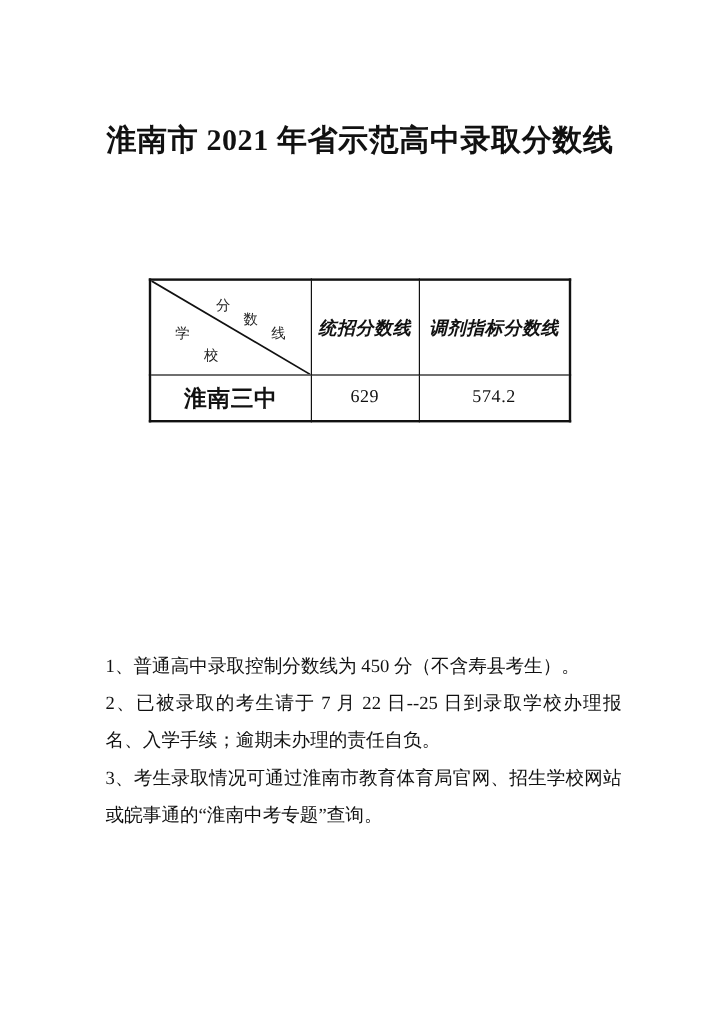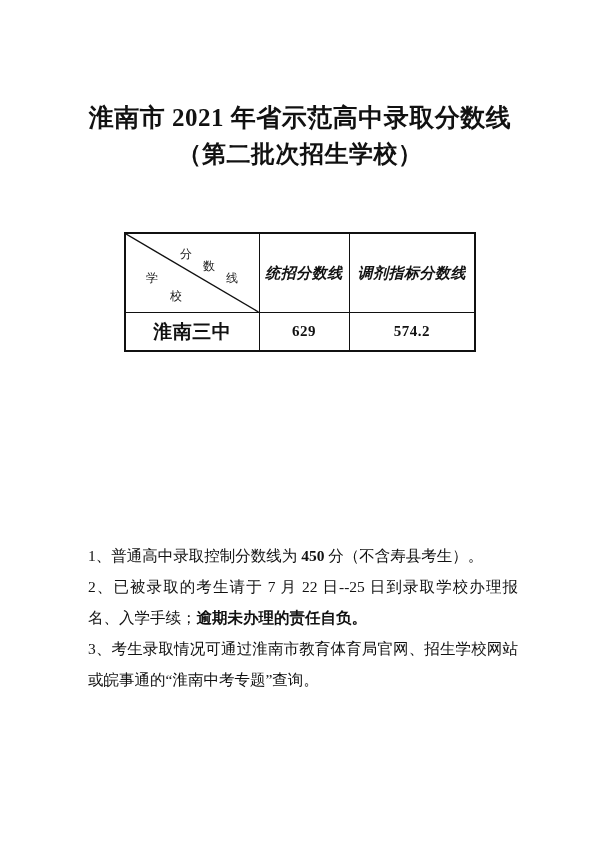--- a/index.html
+++ b/index.html
@@ -94,46 +94,45 @@
 
   td.schoolname {
     height: 37px;
     font-weight: bold;
     font-size: 19px;
     letter-spacing: 0.5px;
   }
   td.num {
     height: 37px;
     font-size: 15px;
-    font-weight: bold;
+    font-weight: normal;
     letter-spacing: 0.5px;
   }
 
   
   .notes {
     position: absolute;
     left: 88px;
     top: 540px;
     width: 430px;
     font-size: 15.5px;
     line-height: 31px;
   }
   .notes p {
     margin: 0;
     text-align: justify;
     text-justify: inter-ideograph;
   }
-  .notes b { font-weight: bold; }
+  .notes b { font-weight: normal; }
 </style>
 </head>
 <body>
 
 <div class="doc-title">
   <span>淮南市 2021 年省示范高中录取分数线</span>
-  <span class="line2">（第二批次招生学校）</span>
 </div>
 
 <div class="score-table-wrap">
   <table class="score-table">
     <colgroup>
       <col class="c-school">
       <col class="c-tz">
       <col class="c-tj">
     </colgroup>
     <tbody>

